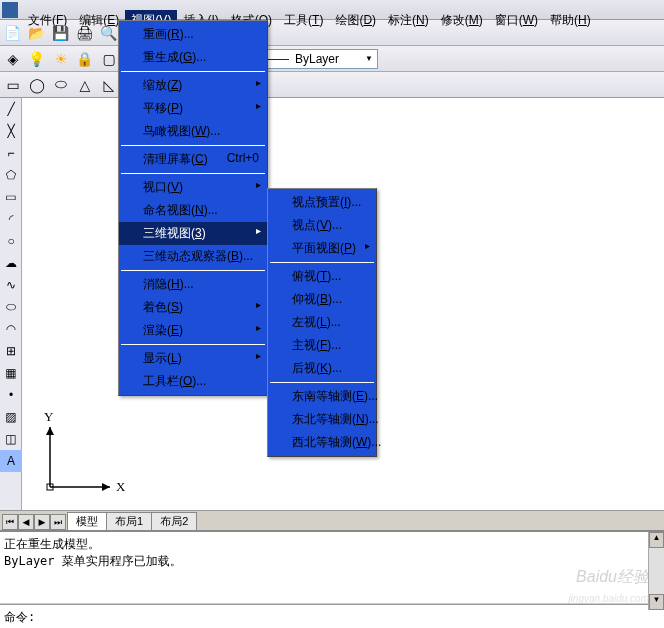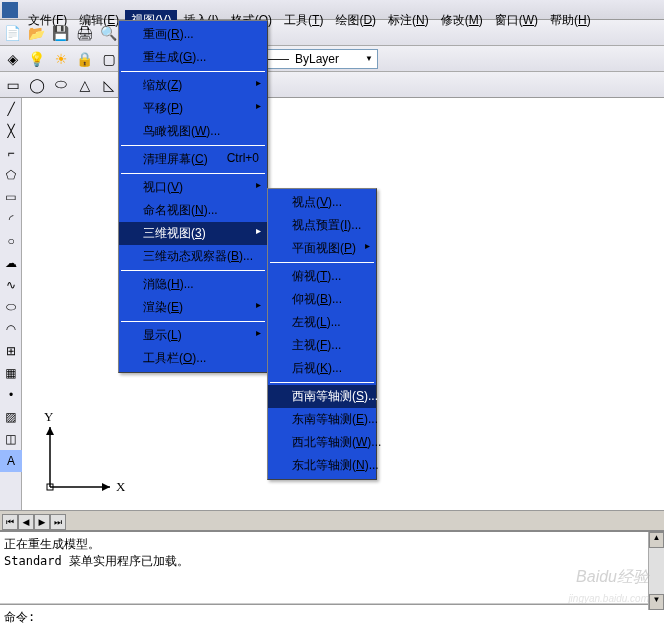--- a/index.html
+++ b/index.html
@@ -159,54 +159,59 @@
     <div class="dm-item">鸟瞰视图(<u>W</u>)...</div>
     <div class="dm-sep"></div>
     <div class="dm-item">清理屏幕(<u>C</u>)<span class="shortcut">Ctrl+0</span></div>
     <div class="dm-sep"></div>
     <div class="dm-item has-sub">视口(<u>V</u>)</div>
     <div class="dm-item">命名视图(<u>N</u>)...</div>
     <div class="dm-item has-sub highlighted">三维视图(<u>3</u>)</div>
     <div class="dm-item">三维动态观察器(<u>B</u>)...</div>
     <div class="dm-sep"></div>
     <div class="dm-item">消隐(<u>H</u>)...</div>
+    <div class="dm-item has-sub">着色(<u>S</u>)</div>
     <div class="dm-item has-sub">渲染(<u>E</u>)</div>
     <div class="dm-sep"></div>
     <div class="dm-item has-sub">显示(<u>L</u>)</div>
     <div class="dm-item">工具栏(<u>O</u>)...</div>
   </div>
 <div id="menu2" class="dropdown-menu">
+    <div class="dm-item">视点预置(<u>I</u>)...</div>
     <div class="dm-item">视点(<u>V</u>)...</div>
-    <div class="dm-item">视点预置(<u>I</u>)...</div>
     <div class="dm-item has-sub">平面视图(<u>P</u>)</div>
     <div class="dm-sep"></div>
     <div class="dm-item">俯视(<u>T</u>)...</div>
     <div class="dm-item">仰视(<u>B</u>)...</div>
     <div class="dm-item">左视(<u>L</u>)...</div>
     <div class="dm-item">主视(<u>F</u>)...</div>
     <div class="dm-item">后视(<u>K</u>)...</div>
     <div class="dm-sep"></div>
-    <div class="dm-item highlighted">西南等轴测(<u>S</u>)...</div>
     <div class="dm-item">东南等轴测(<u>E</u>)...</div>
+    <div class="dm-item">东北等轴测(<u>N</u>)...</div>
     <div class="dm-item">西北等轴测(<u>W</u>)...</div>
-    <div class="dm-item">东北等轴测(<u>N</u>)...</div>
   </div>
 
 <div class="tab-bar">
   <div class="tab-nav" id="tab-nav">
       <div class="tab-nav-btn">⏮</div>
       <div class="tab-nav-btn">◀</div>
       <div class="tab-nav-btn">▶</div>
       <div class="tab-nav-btn">⏭</div>
     </div>
+  <div id="tabs" style="display:flex;margin-left:2px">
+      <div class="tab active">模型</div>
+      <div class="tab">布局1</div>
+      <div class="tab">布局2</div>
+    </div>
 </div>
 
 <div class="command-area">
   <div class="cmd-text">正在重生成模型。
-Standard 菜单实用程序已加载。</div>
+ByLayer 菜单实用程序已加载。</div>
   <div class="cmd-input-line">命令:</div>
   <div class="cmd-scroll">
     <div class="cmd-scroll-btn">▲</div>
     <div style="flex:1"></div>
     <div class="cmd-scroll-btn" style="position:absolute;bottom:0;width:100%">▼</div>
   </div>
 </div>
 
 <div class="watermark">Baidu经验</div>
 <div class="watermark-sub">jingyan.baidu.com</div>

